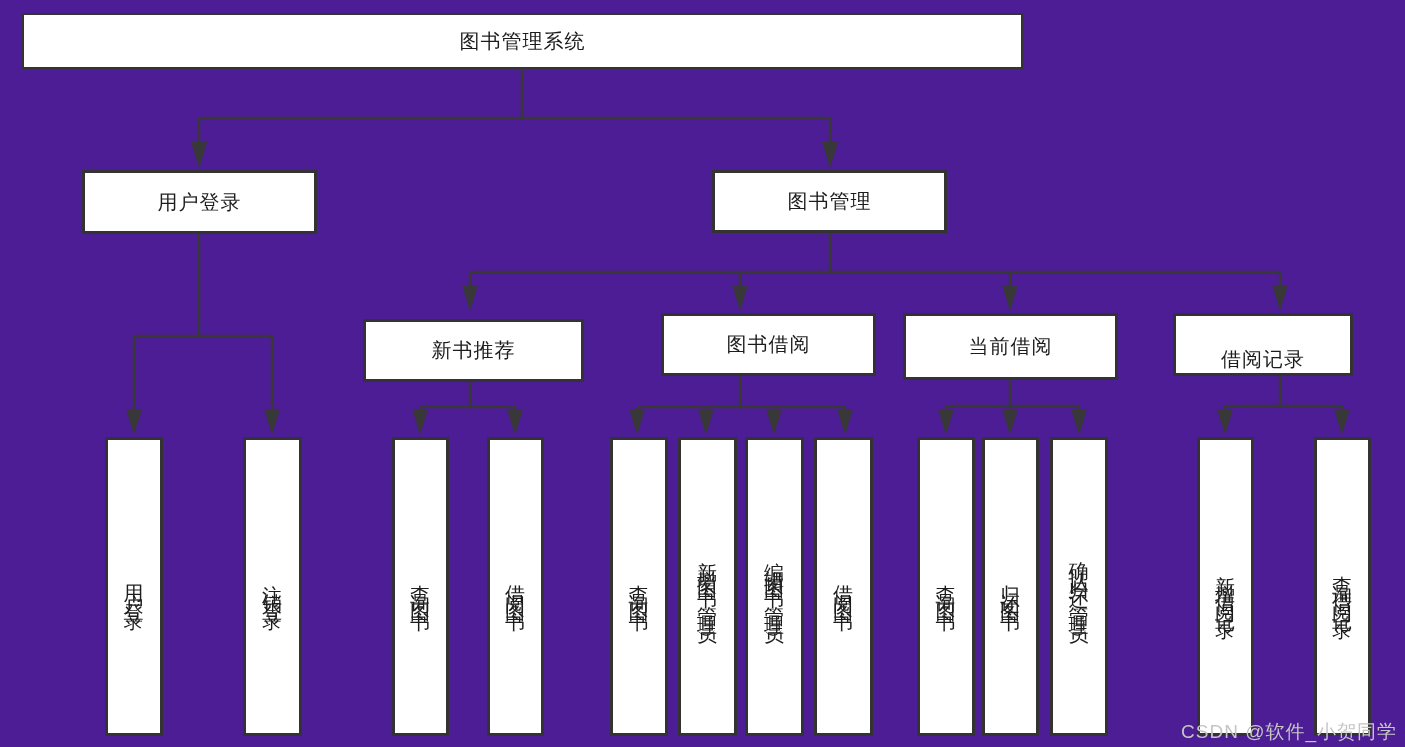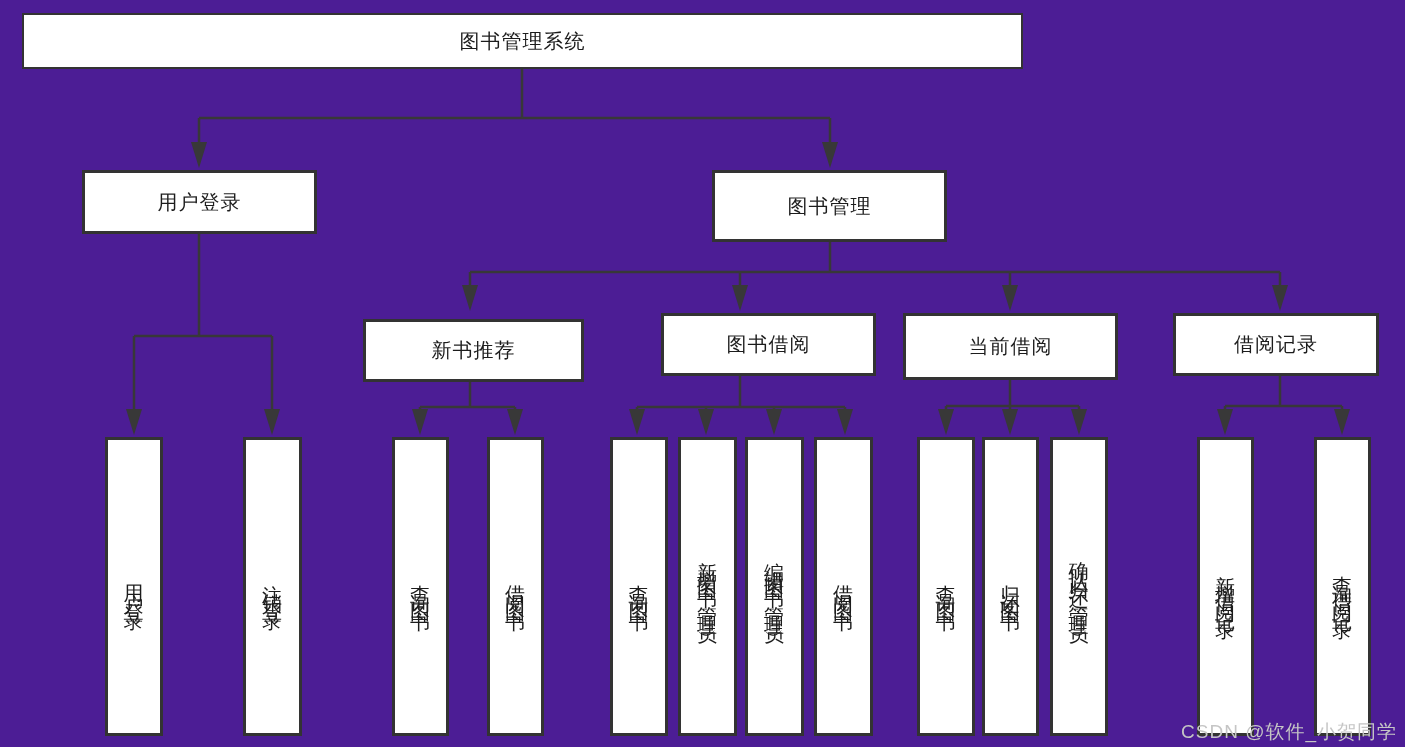--- a/index.html
+++ b/index.html
@@ -10,25 +10,25 @@
        display:flex;align-items:center;justify-content:center;z-index:2;}
   .box.root{border-width:2px;}
   .hlabel{font-size:20px;color:#1c1c1c;letter-spacing:1px;white-space:nowrap;}
   .vlabel{writing-mode:vertical-rl;text-orientation:mixed;font-size:20px;color:#1c1c1c;
           letter-spacing:9px;line-height:1;white-space:nowrap;}
   .watermark{position:absolute;right:8px;bottom:2px;font-size:19px;color:#c5c5c5;
              letter-spacing:1px;z-index:3;white-space:nowrap;}
   
   #n-root{left:22px;top:13px;width:1001px;height:56px;}
   #n-user-login{left:82px;top:170px;width:235px;height:64px;}
-  #n-book-mgmt{left:712px;top:170px;width:235px;height:72px;}
+  #n-book-mgmt{left:712px;top:170px;width:235px;height:63px;}
   #n-new-book{left:363px;top:319px;width:221px;height:63px;}
   #n-book-borrow{left:633px;top:313px;width:215px;height:63px;margin-left:28px;}
   #n-cur-borrow{left:903px;top:313px;width:215px;height:67px;}
-  #n-borrow-rec{left:1173px;top:313px;width:206px;height:63px;}
+  #n-borrow-rec{left:1173px;top:313px;width:180px;height:63px;align-items:flex-end;}
   .leaf{top:437px;height:299px;}
   #l-user-login{left:105px;width:58px;}
   #l-logout{left:243px;width:59px;}
   #l-query-book-1{left:392px;width:57px;}
   #l-borrow-book-1{left:487px;width:57px;}
   #l-query-book-2{left:610px;width:58px;}
   #l-add-book{left:678px;width:59px;}
   #l-edit-book{left:745px;width:59px;}
   #l-borrow-book-2{left:814px;width:59px;}
   #l-query-book-3{left:917px;width:58px;}

